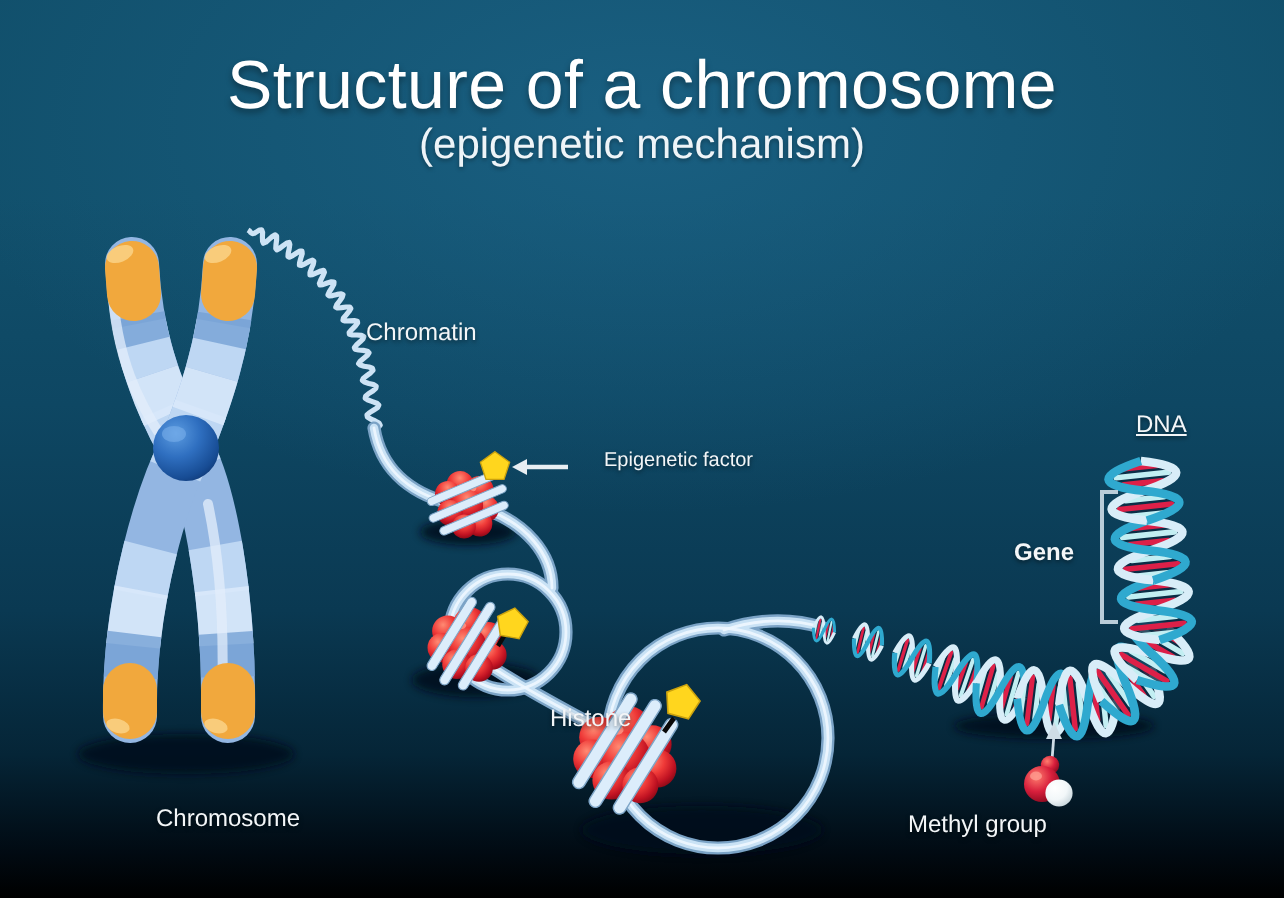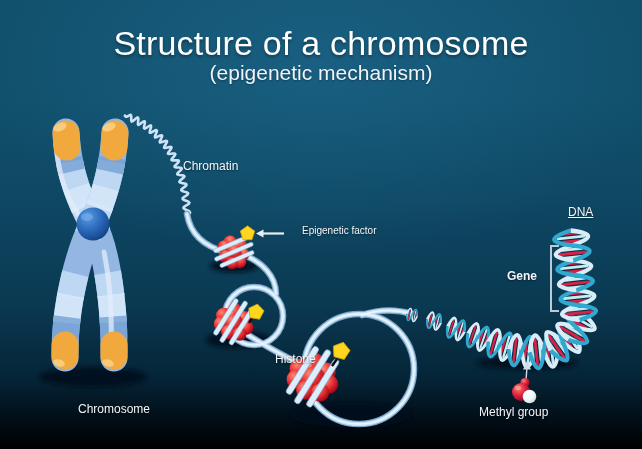--- a/index.html
+++ b/index.html
@@ -215,14 +215,14 @@
 
   <div class="title">Structure of a chromosome</div>
   <div class="subtitle">(epigenetic mechanism)</div>
 
   <div class="lbl" style="left:42px;top:403px;margin-left:36px;">Chromosome</div>
   <div class="lbl" style="left:183px;top:160px;">Chromatin</div>
   <div class="lbl" style="left:302px;top:225px;font-size:10px;">Epigenetic factor</div>
   <div class="lbl" style="left:227px;top:353px;margin-left:48px;">Histone</div>
   <div class="lbl" style="left:568px;top:206px;text-decoration:underline;">DNA</div>
   <div class="lbl" style="left:507px;top:270px;font-weight:bold;">Gene</div>
-  <div class="lbl" style="left:479px;top:406px;">Methyl group</div>
+  <div class="lbl" style="left:454px;top:406px;">Methyl group</div>
 </div>
 
 </body></html>

